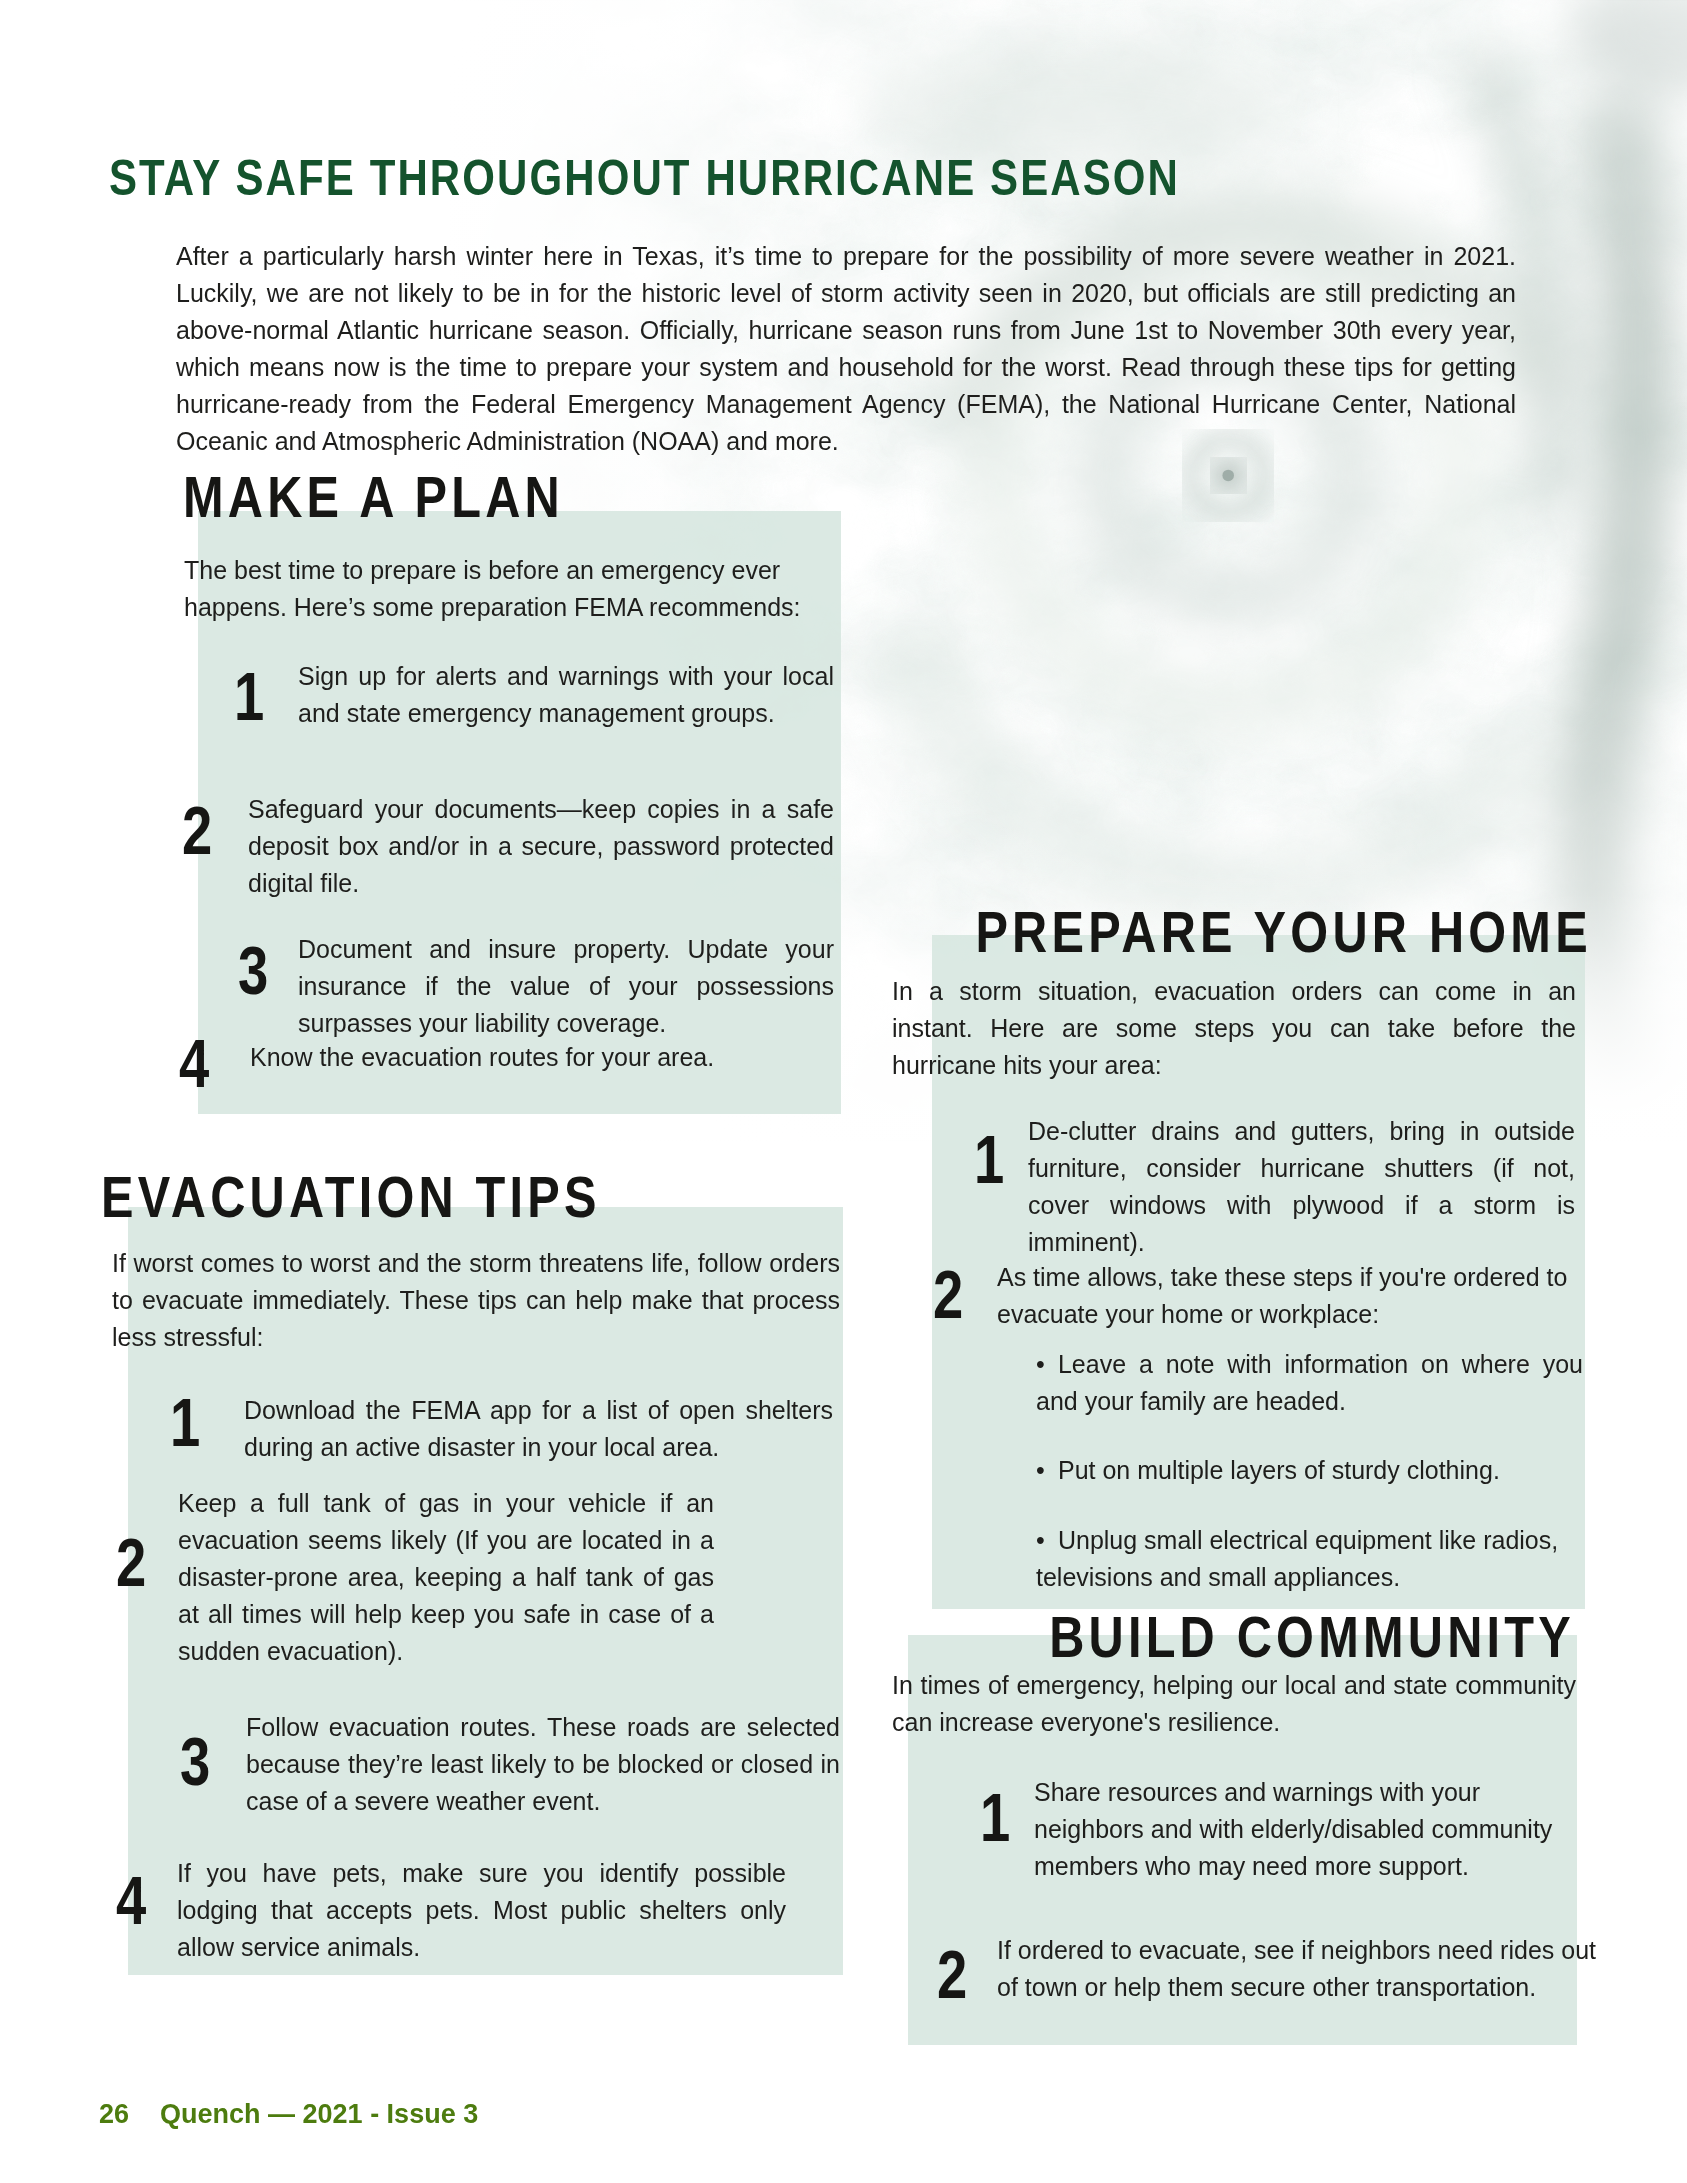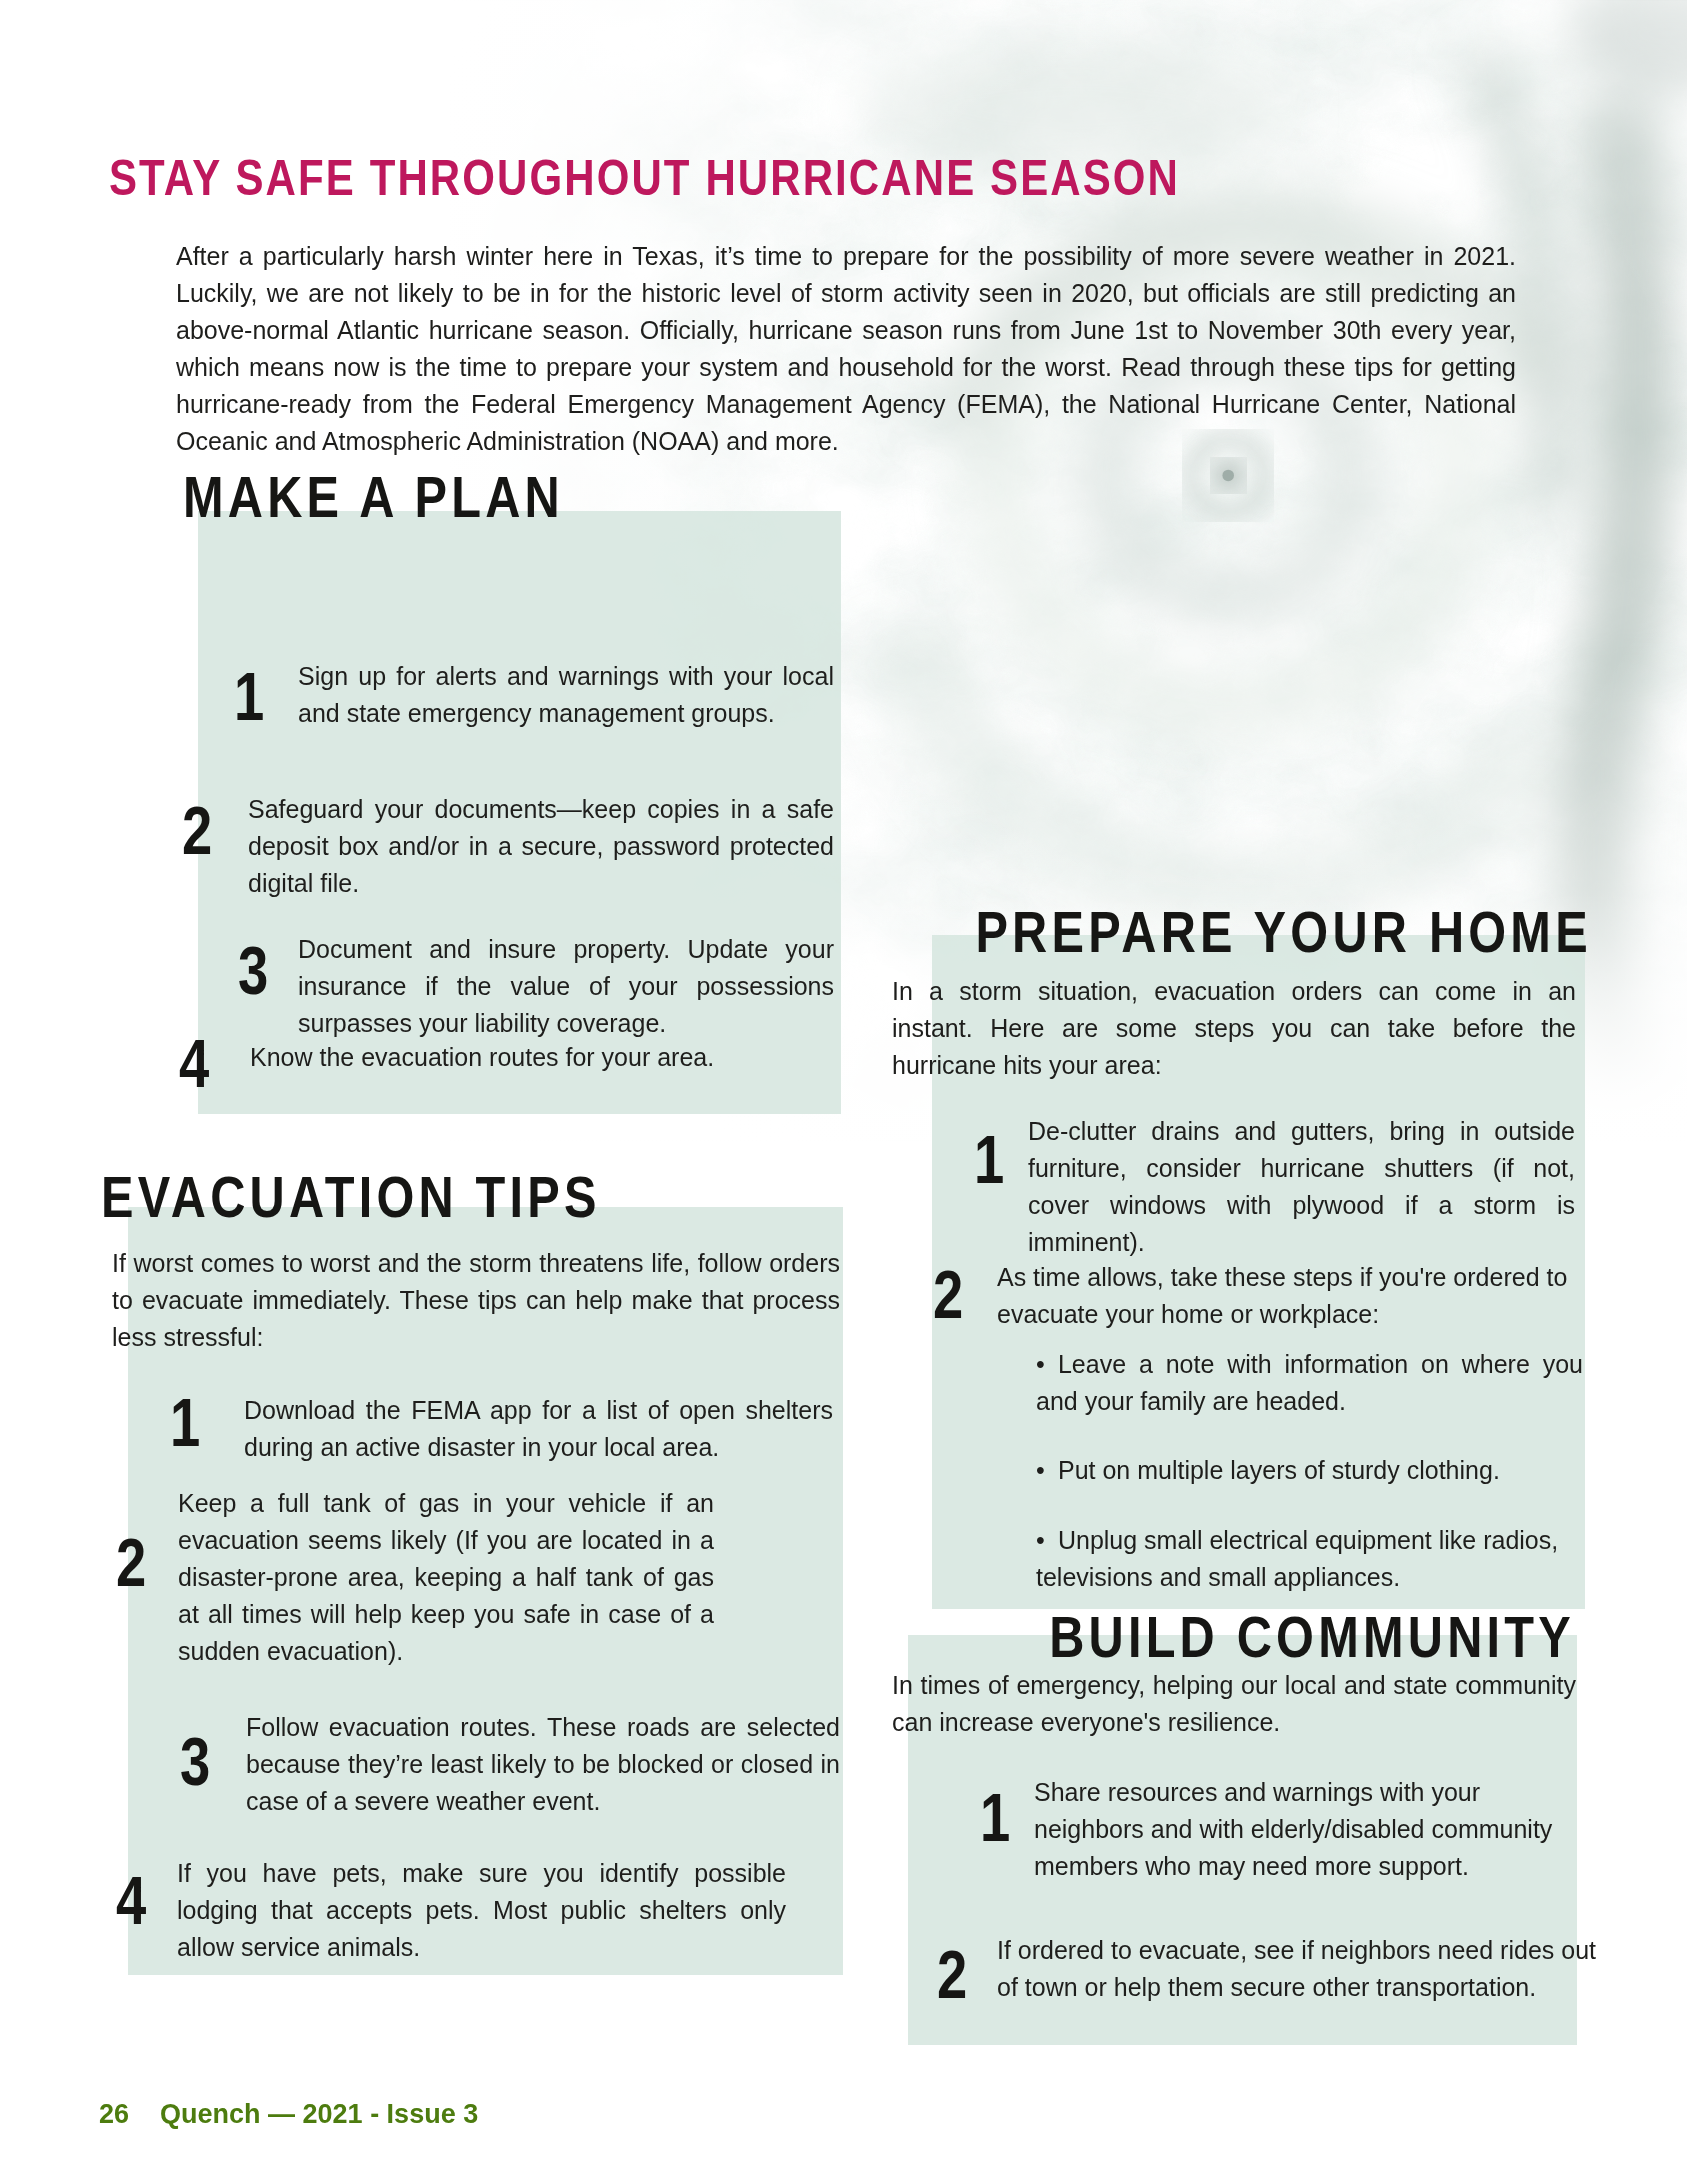--- a/index.html
+++ b/index.html
@@ -14,21 +14,21 @@
   .panel{background:rgba(213,229,222,0.85);z-index:1;}
   
   .sec-head{
     z-index:3;font-weight:bold;font-size:58px;line-height:58px;color:#161614;
     letter-spacing:5px;white-space:nowrap;
   }
   .cond{display:inline-block;transform:scaleX(0.84);transform-origin:0 50%;}
   .cond-r{display:inline-block;transform:scaleX(0.84);transform-origin:100% 50%;}
   .right-align{text-align:right;}
   .page-title{
-    z-index:3;font-weight:bold;font-size:50px;line-height:53px;color:#be185d;
+    z-index:3;font-weight:bold;font-size:50px;line-height:53px;color:#14532d;
     letter-spacing:2.5px;white-space:nowrap;
   }
   
   .copy{
     z-index:3;font-size:25px;line-height:37px;text-align:justify;color:#1e1e1c;
   }
   .copy.ragged{text-align:left;}
   .num{
     z-index:3;font-weight:bold;font-size:68px;line-height:68px;color:#161614;
   }
@@ -109,20 +109,21 @@
   <div class="abs panel" style="left:198px;top:511px;width:643px;height:603px;"></div>
   <div class="abs panel" style="left:128px;top:1207px;width:715px;height:768px;"></div>
   <div class="abs panel" style="left:932px;top:935px;width:653px;height:674px;"></div>
   <div class="abs panel" style="left:908px;top:1635px;width:669px;height:410px;"></div>
 
   <h1 class="abs page-title" style="left:109px;top:152px;margin:0;"><span class="cond">STAY SAFE THROUGHOUT HURRICANE SEASON</span></h1>
 
   <p class="abs copy" style="left:176px;top:238px;width:1340px;margin:0;">After a particularly harsh winter here in Texas, it’s time to prepare for the possibility of more severe weather in 2021. Luckily, we are not likely to be in for the historic level of storm activity seen in 2020, but officials are still predicting an above-normal Atlantic hurricane season. Officially, hurricane season runs from June 1st to November 30th every year, which means now is the time to prepare your system and household for the worst. Read through these tips for getting hurricane-ready from the Federal Emergency Management Agency (FEMA), the National Hurricane Center, National Oceanic and Atmospheric Administration (NOAA) and more.</p>
 
   <h2 class="abs sec-head" style="left:183px;top:468px;margin:0;text-align:right;"><span class="cond">MAKE A PLAN</span></h2>
+  <p class="abs copy ragged" style="left:184px;top:552px;width:653px;margin:0;">The best time to prepare is before an emergency ever happens. Here’s some preparation FEMA recommends:</p>
 
   <div class="abs num" style="left:234px;top:662px;"><span class="cond">1</span></div>
   <p class="abs copy" style="left:298px;top:658px;width:536px;margin:0;">Sign up for alerts and warnings with your local and state emergency management groups.</p>
 
   <div class="abs num" style="left:182px;top:796px;"><span class="cond">2</span></div>
   <p class="abs copy" style="left:248px;top:791px;width:586px;margin:0;">Safeguard your documents—keep copies in a safe deposit box and/or in a secure, password protected digital file.</p>
 
   <div class="abs num" style="left:238px;top:936px;"><span class="cond">3</span></div>
   <p class="abs copy" style="left:298px;top:931px;width:536px;margin:0;">Document and insure property. Update your insurance if the value of your possessions surpasses your liability coverage.</p>
 

